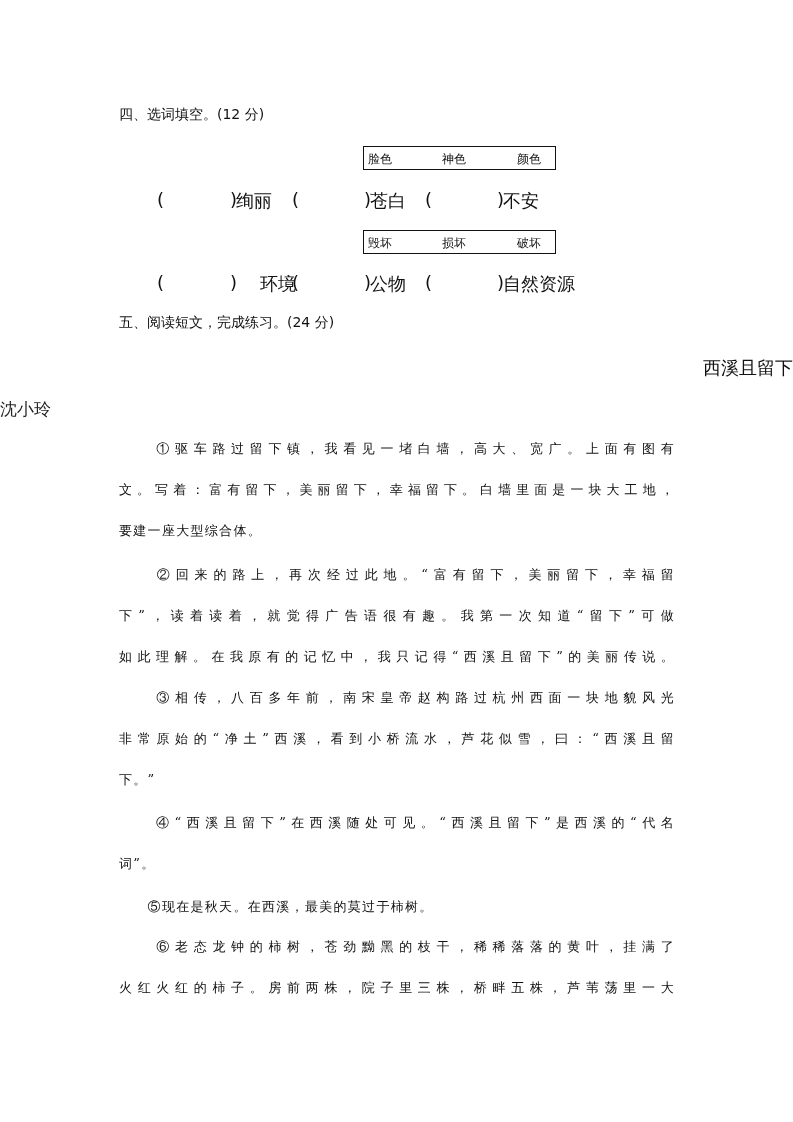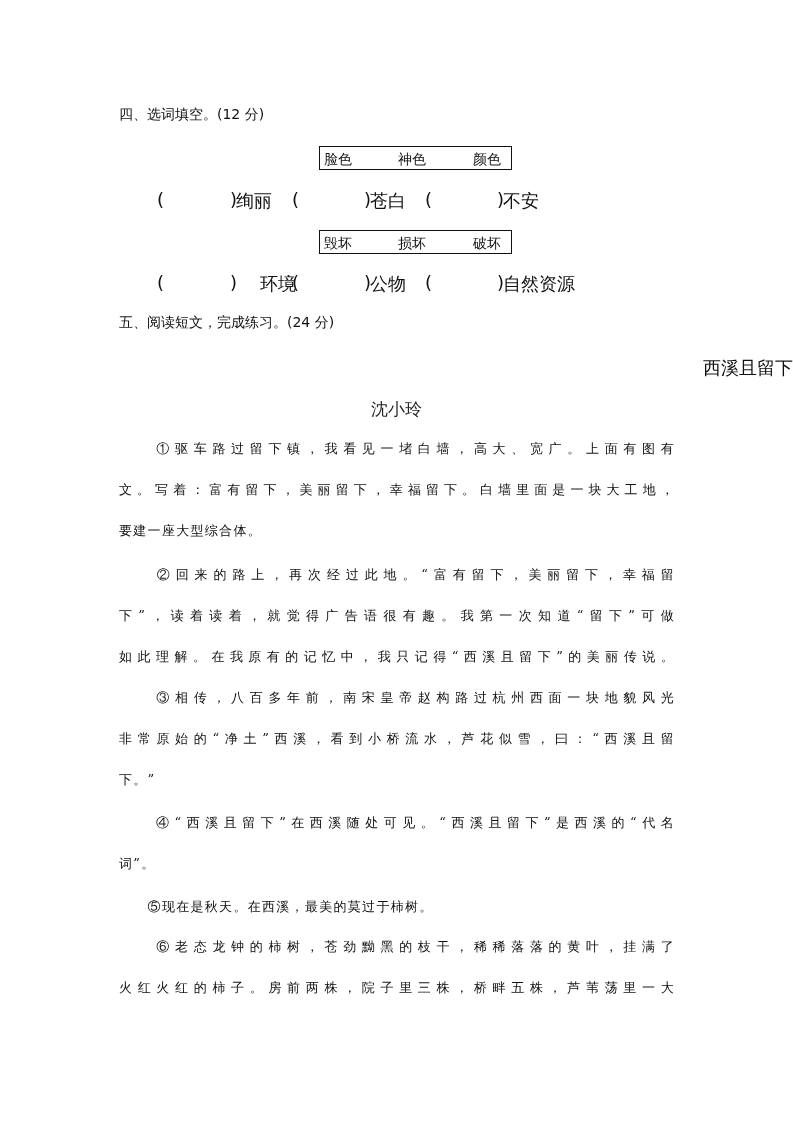--- a/index.html
+++ b/index.html
@@ -1,26 +1,26 @@
 <!DOCTYPE html>
 <html><head>
   <meta charset="utf-8">
   <style>
     html, body { margin: 0; padding: 0; background: #ffffff; }
     body { width: 793px; height: 1122px; position: relative; overflow: hidden; color: #111; }
     .sans { font-family: "DejaVu Sans", "Liberation Sans", sans-serif; }
     .serif { font-family: "DejaVu Serif", "Liberation Serif", serif; }
     .abs { position: absolute; white-space: nowrap; }
     .heading { font-size: 14px; left: 119px; }
-    .wordbox { border: 1.3px solid #111; height: 24px; line-height: 24px; font-size: 14px; box-sizing: border-box; }
+    .wordbox { border: 1.3px solid #111; height: 24px; line-height: 24px; font-size: 12px; box-sizing: border-box; margin-left: 44px; }
     .wordbox span { position: absolute; top: 0; }
     .blankrow { font-size: 18px; }
     .blankrow span { position: absolute; top: 0; white-space: nowrap; }
     .title { font-size: 18px; left: 0; width: 793px; text-align: right; }
-    .author { font-size: 17px; left: 0; width: 793px; text-align: center; color: #222; }
+    .author { font-size: 17px; left: 0; width: 793px; text-align: left; color: #222; }
     .para { font-size: 13px; left: 119px; width: 556px; line-height: 40.8px; letter-spacing: 1.3px; white-space: normal; text-align: justify; }
     .para .line { display: block; height: 40.8px; white-space: nowrap; text-align-last: justify; }
     .para .line.last { text-align-last: left; }
   </style>
 </head>
 <body>
 
 <div class="abs heading sans" style="top:106px;">四、选词填空。(12 分)</div>
 
 <div class="abs wordbox serif" style="left:319px; top:146px; width:193px;">

